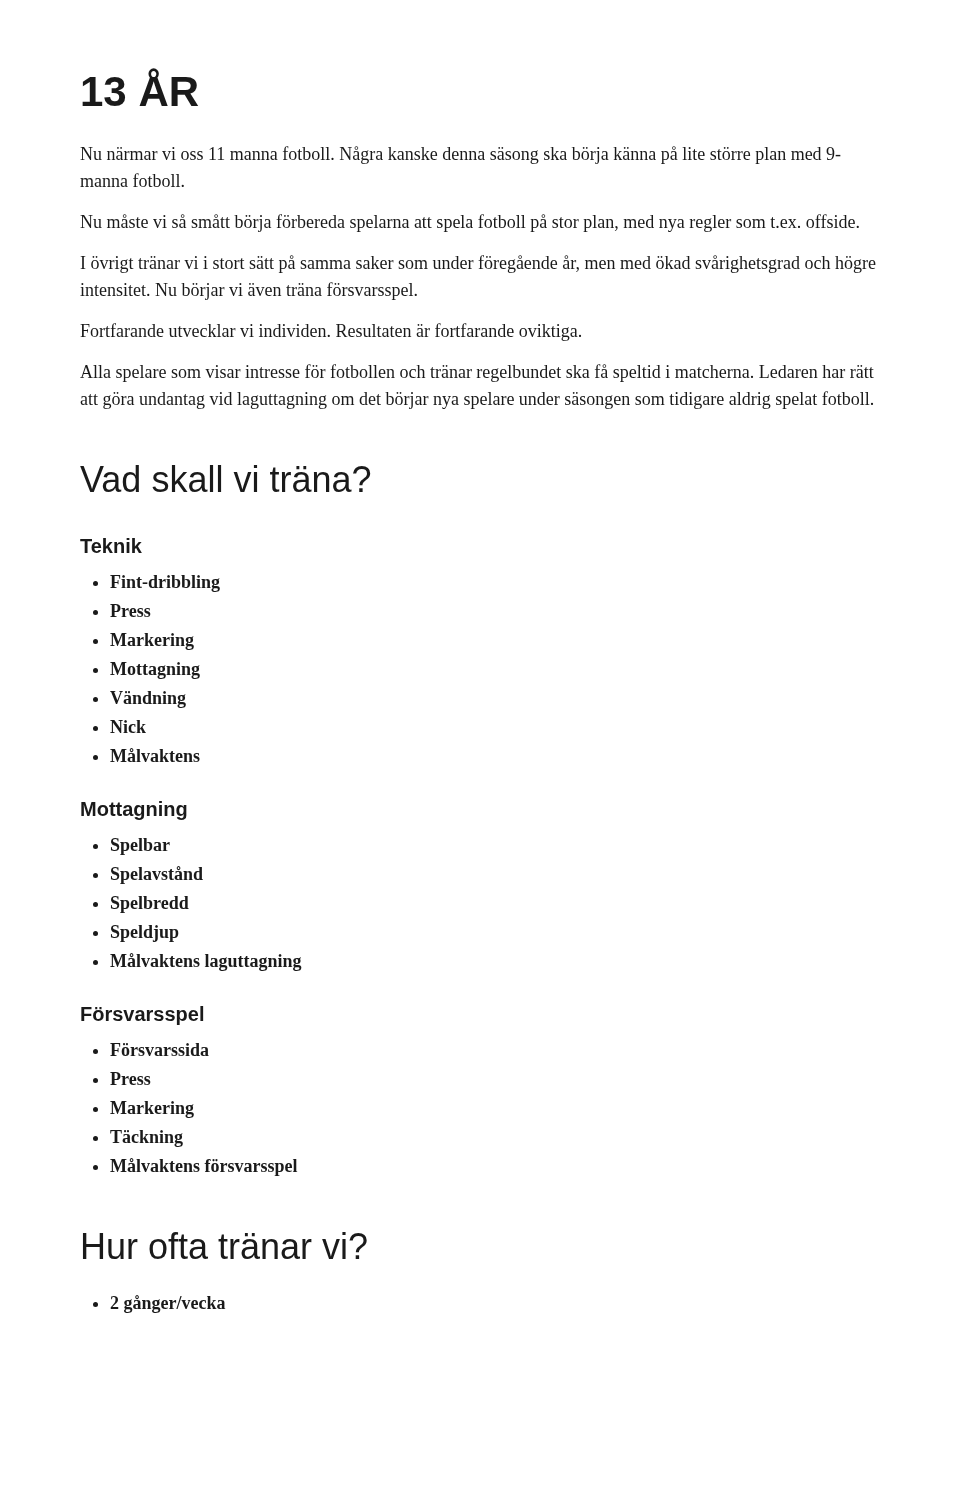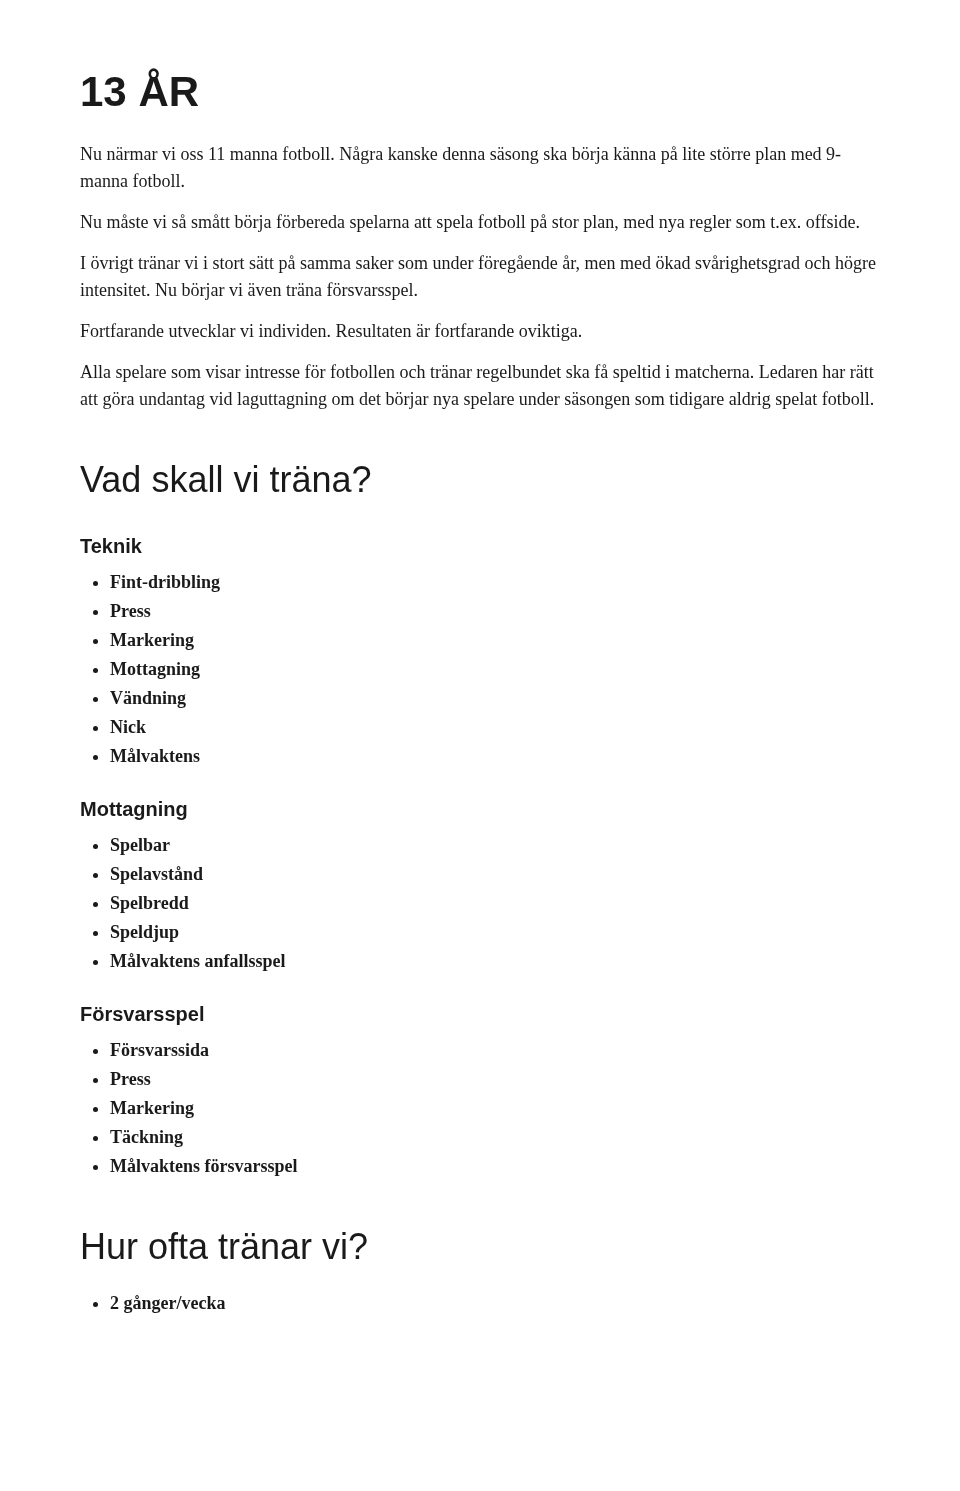--- a/index.html
+++ b/index.html
@@ -95,21 +95,21 @@
     </ul>
   </div>
 
   <div class="training-group">
     <h3 class="subsection-heading">Mottagning</h3>
     <ul>
       <li>Spelbar</li>
       <li>Spelavstånd</li>
       <li>Spelbredd</li>
       <li>Speldjup</li>
-      <li>Målvaktens anfallsspel</li>
+      <li>Målvaktens laguttagning</li>
     </ul>
   </div>
 
   <div class="training-group">
     <h3 class="subsection-heading">Försvarsspel</h3>
     <ul>
       <li>Försvarssida</li>
       <li>Press</li>
       <li>Markering</li>
       <li>Täckning</li>

